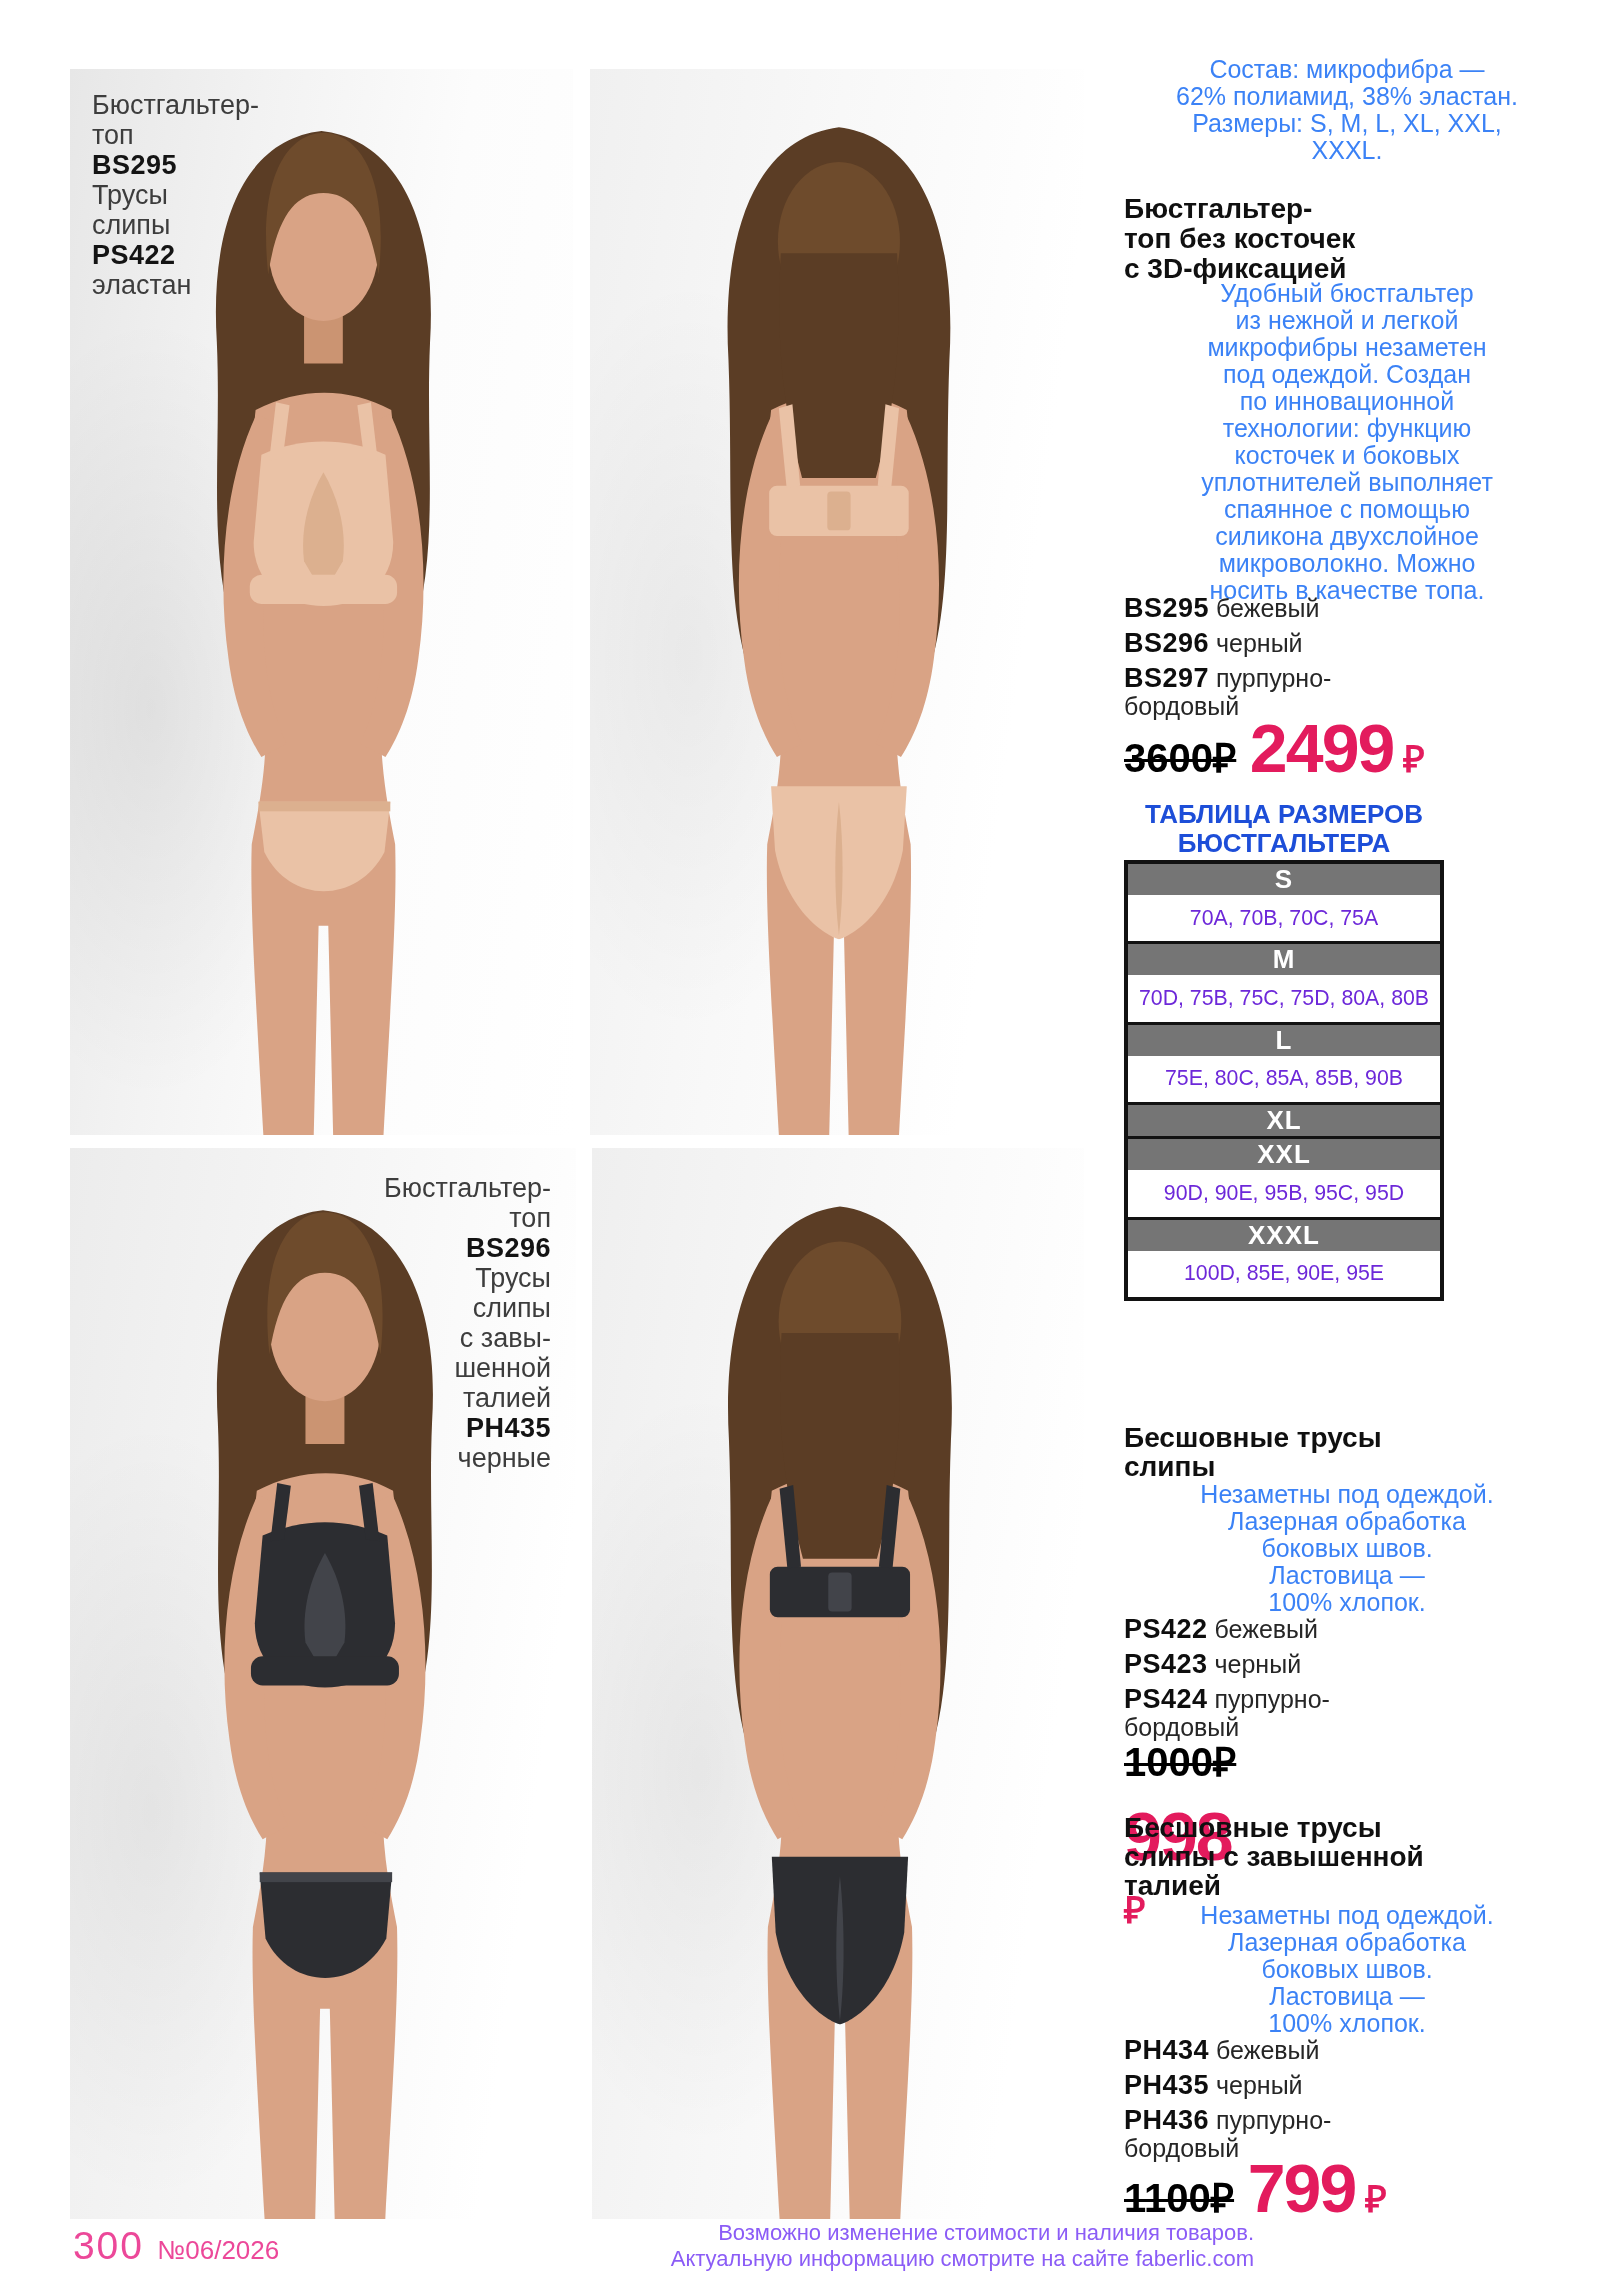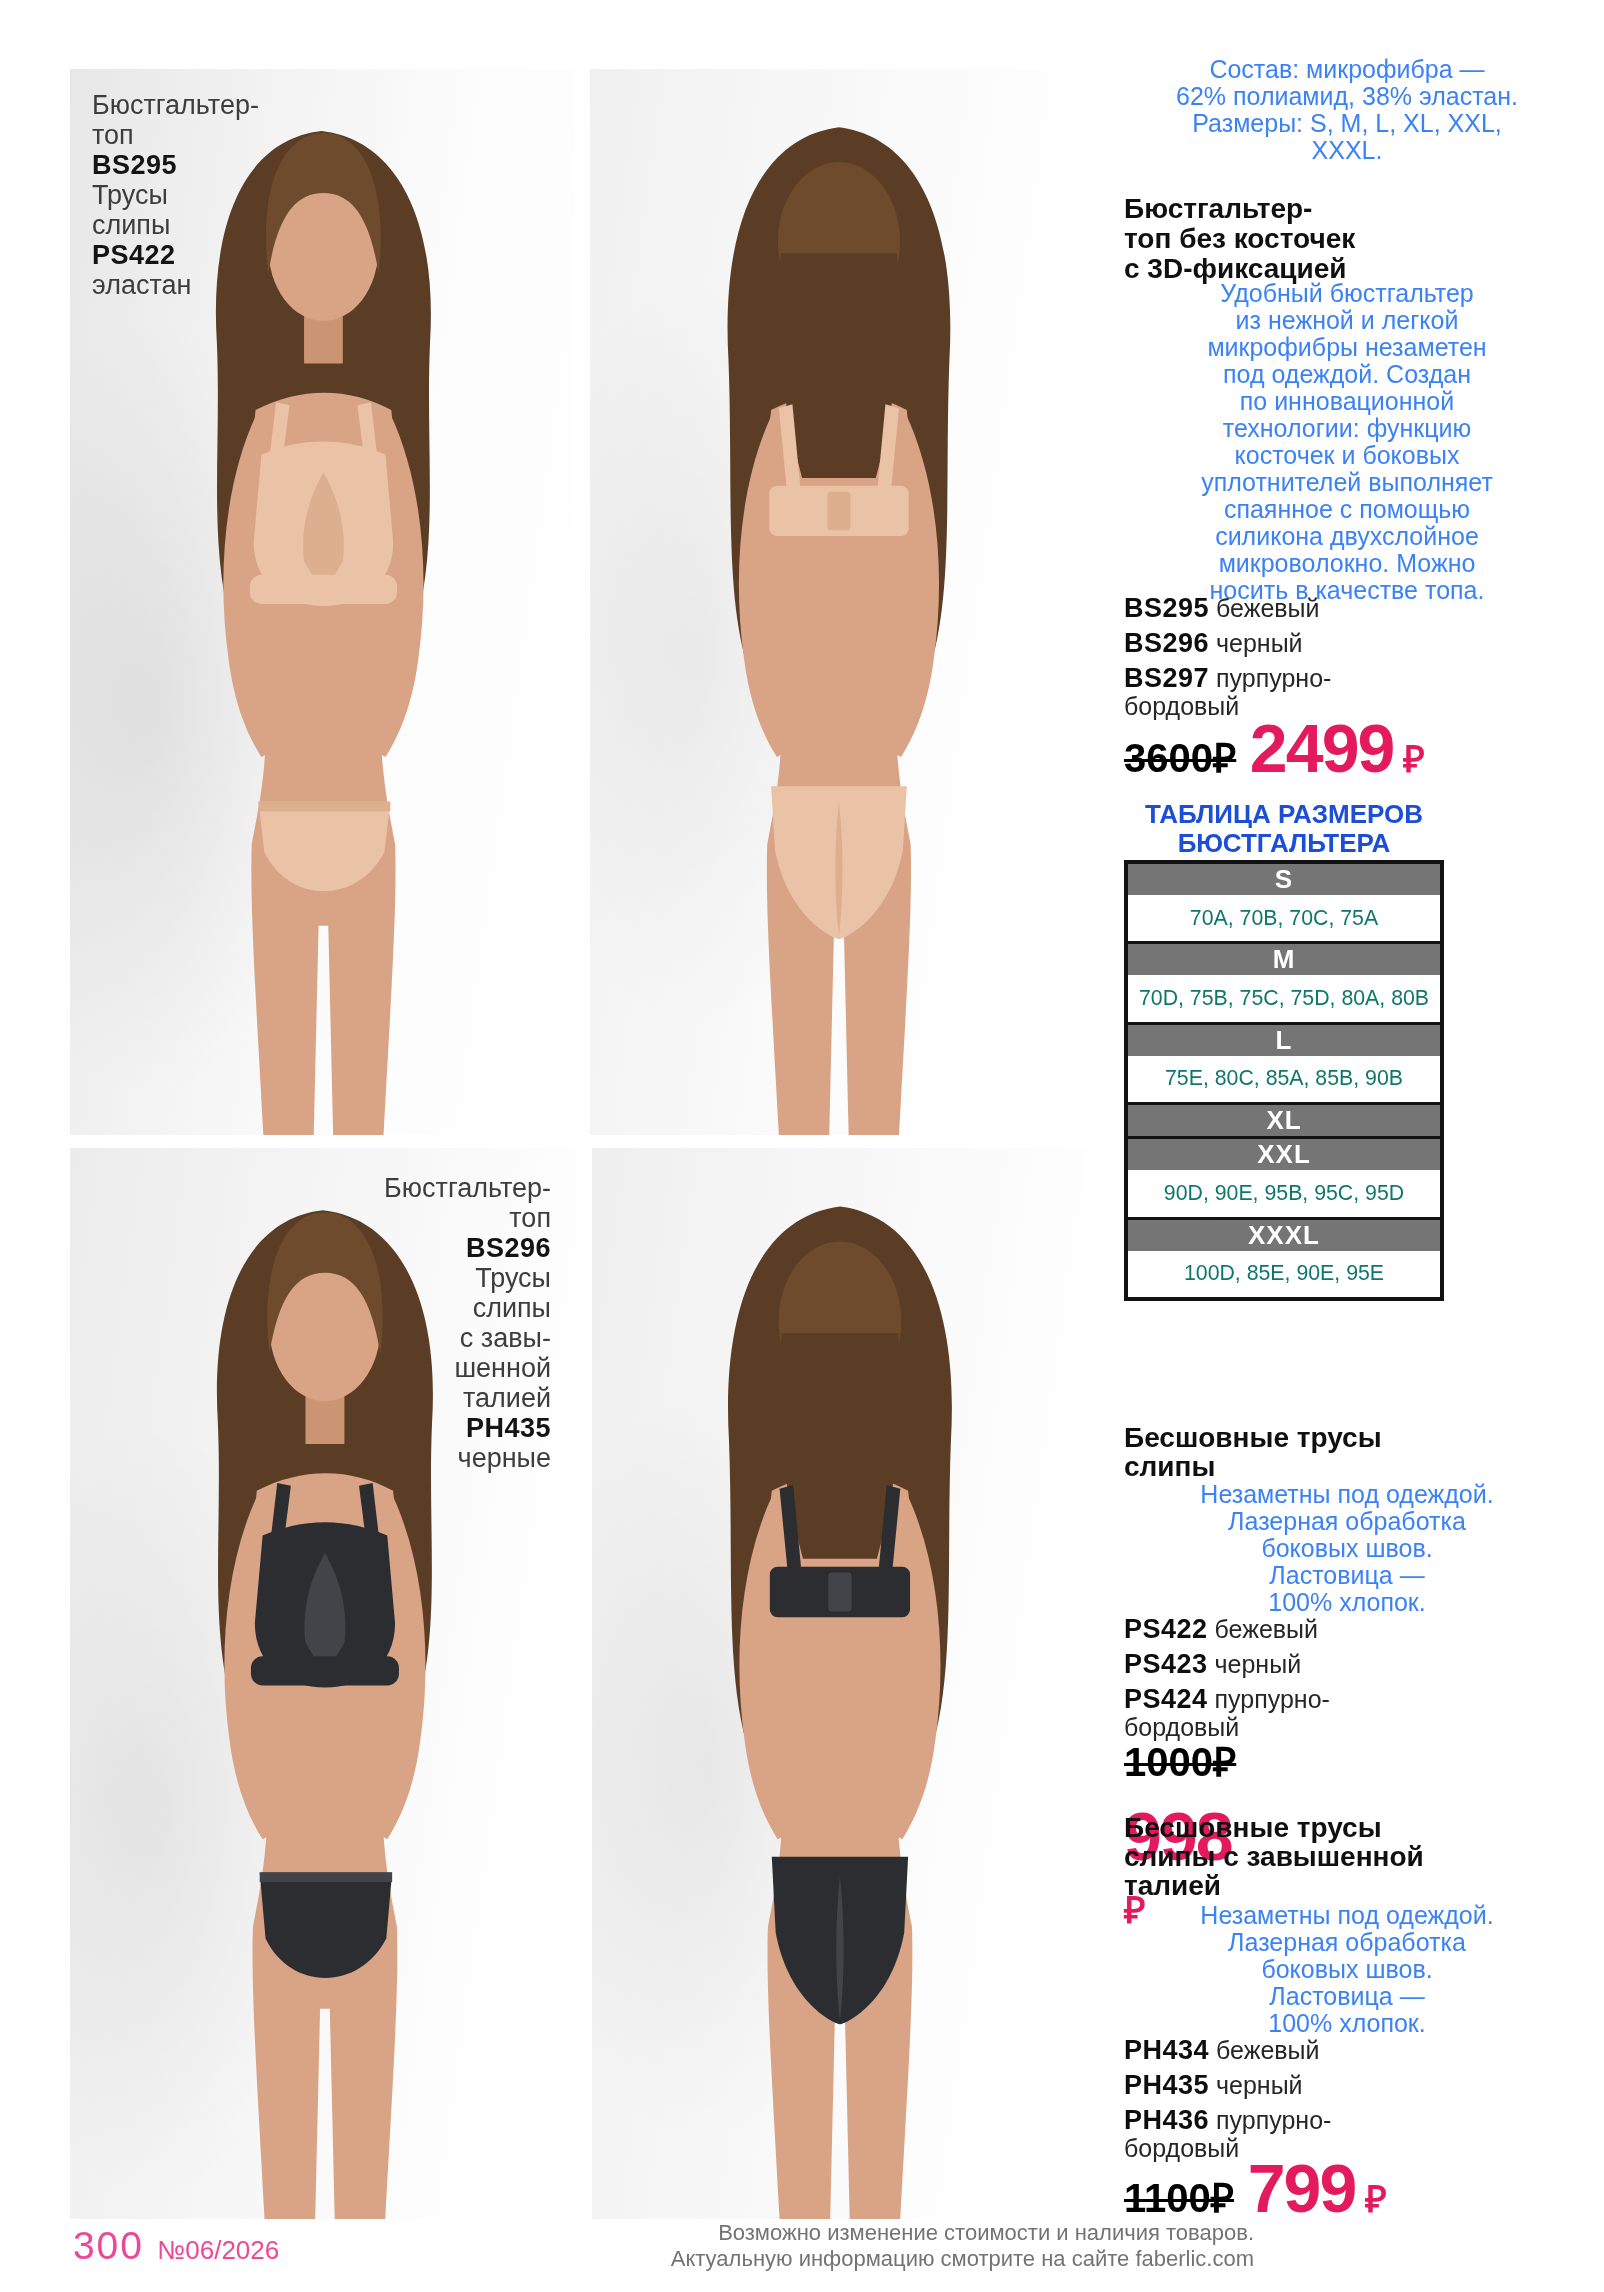--- a/index.html
+++ b/index.html
@@ -46,28 +46,28 @@
   .cur{font-size:37px;font-weight:800;color:#e31b5d;margin-left:-3.9px;}
 
   
   .tbl-title{top:800px;width:320px;text-align:center;font-size:26px;line-height:29px;
              font-weight:bold;color:#1d4ed8;white-space:pre-line;}
   .tbl{top:860px;width:320px;border:4.9px solid #121212;background:#ffffff;box-sizing:border-box;}
   .sec{border-top:3.9px solid #121212;}
   .sec:first-child{border-top:none;}
   .tband{background:#757575;color:#ffffff;font-weight:bold;font-size:26px;
          text-align:center;height:31px;line-height:31px;letter-spacing:1px;}
-  .tval{font-size:21.3px;color:#0f766e;text-align:center;padding:9.7px 7.8px;line-height:27px;}
+  .tval{font-size:21.3px;color:#6d28d9;text-align:center;padding:9.7px 7.8px;line-height:27px;}
 
   
   .foot-left{position:absolute;left:73px;top:2224px;color:#ec4899;}
   .foot-left .pno{font-size:39px;letter-spacing:1.9px;}
   .foot-left .iss{font-size:26px;margin-left:13.6px;}
   .foot-right{position:absolute;right:351px;top:2220px;text-align:right;
-              font-size:22px;line-height:26px;color:#737373;white-space:pre-line;}
+              font-size:22px;line-height:26px;color:#8b5cf6;white-space:pre-line;}
 </style>
 </head>
 <body>
 
 <div class="page">
 
   <div class="photo photo-tl beige">
     <svg viewBox="0 0 520 1100" preserveAspectRatio="xMidYMid slice">
       <path class="hair" d="M260 64 C186 72 144 150 152 282 C157 398 141 500 172 590 C198 638 224 612 236 560 L288 560 C300 612 326 638 352 590 C383 500 367 398 372 282 C380 150 334 72 260 64 Z"></path>
       <path class="skin2" d="M242 248 h40 v56 h-40 z"></path>

